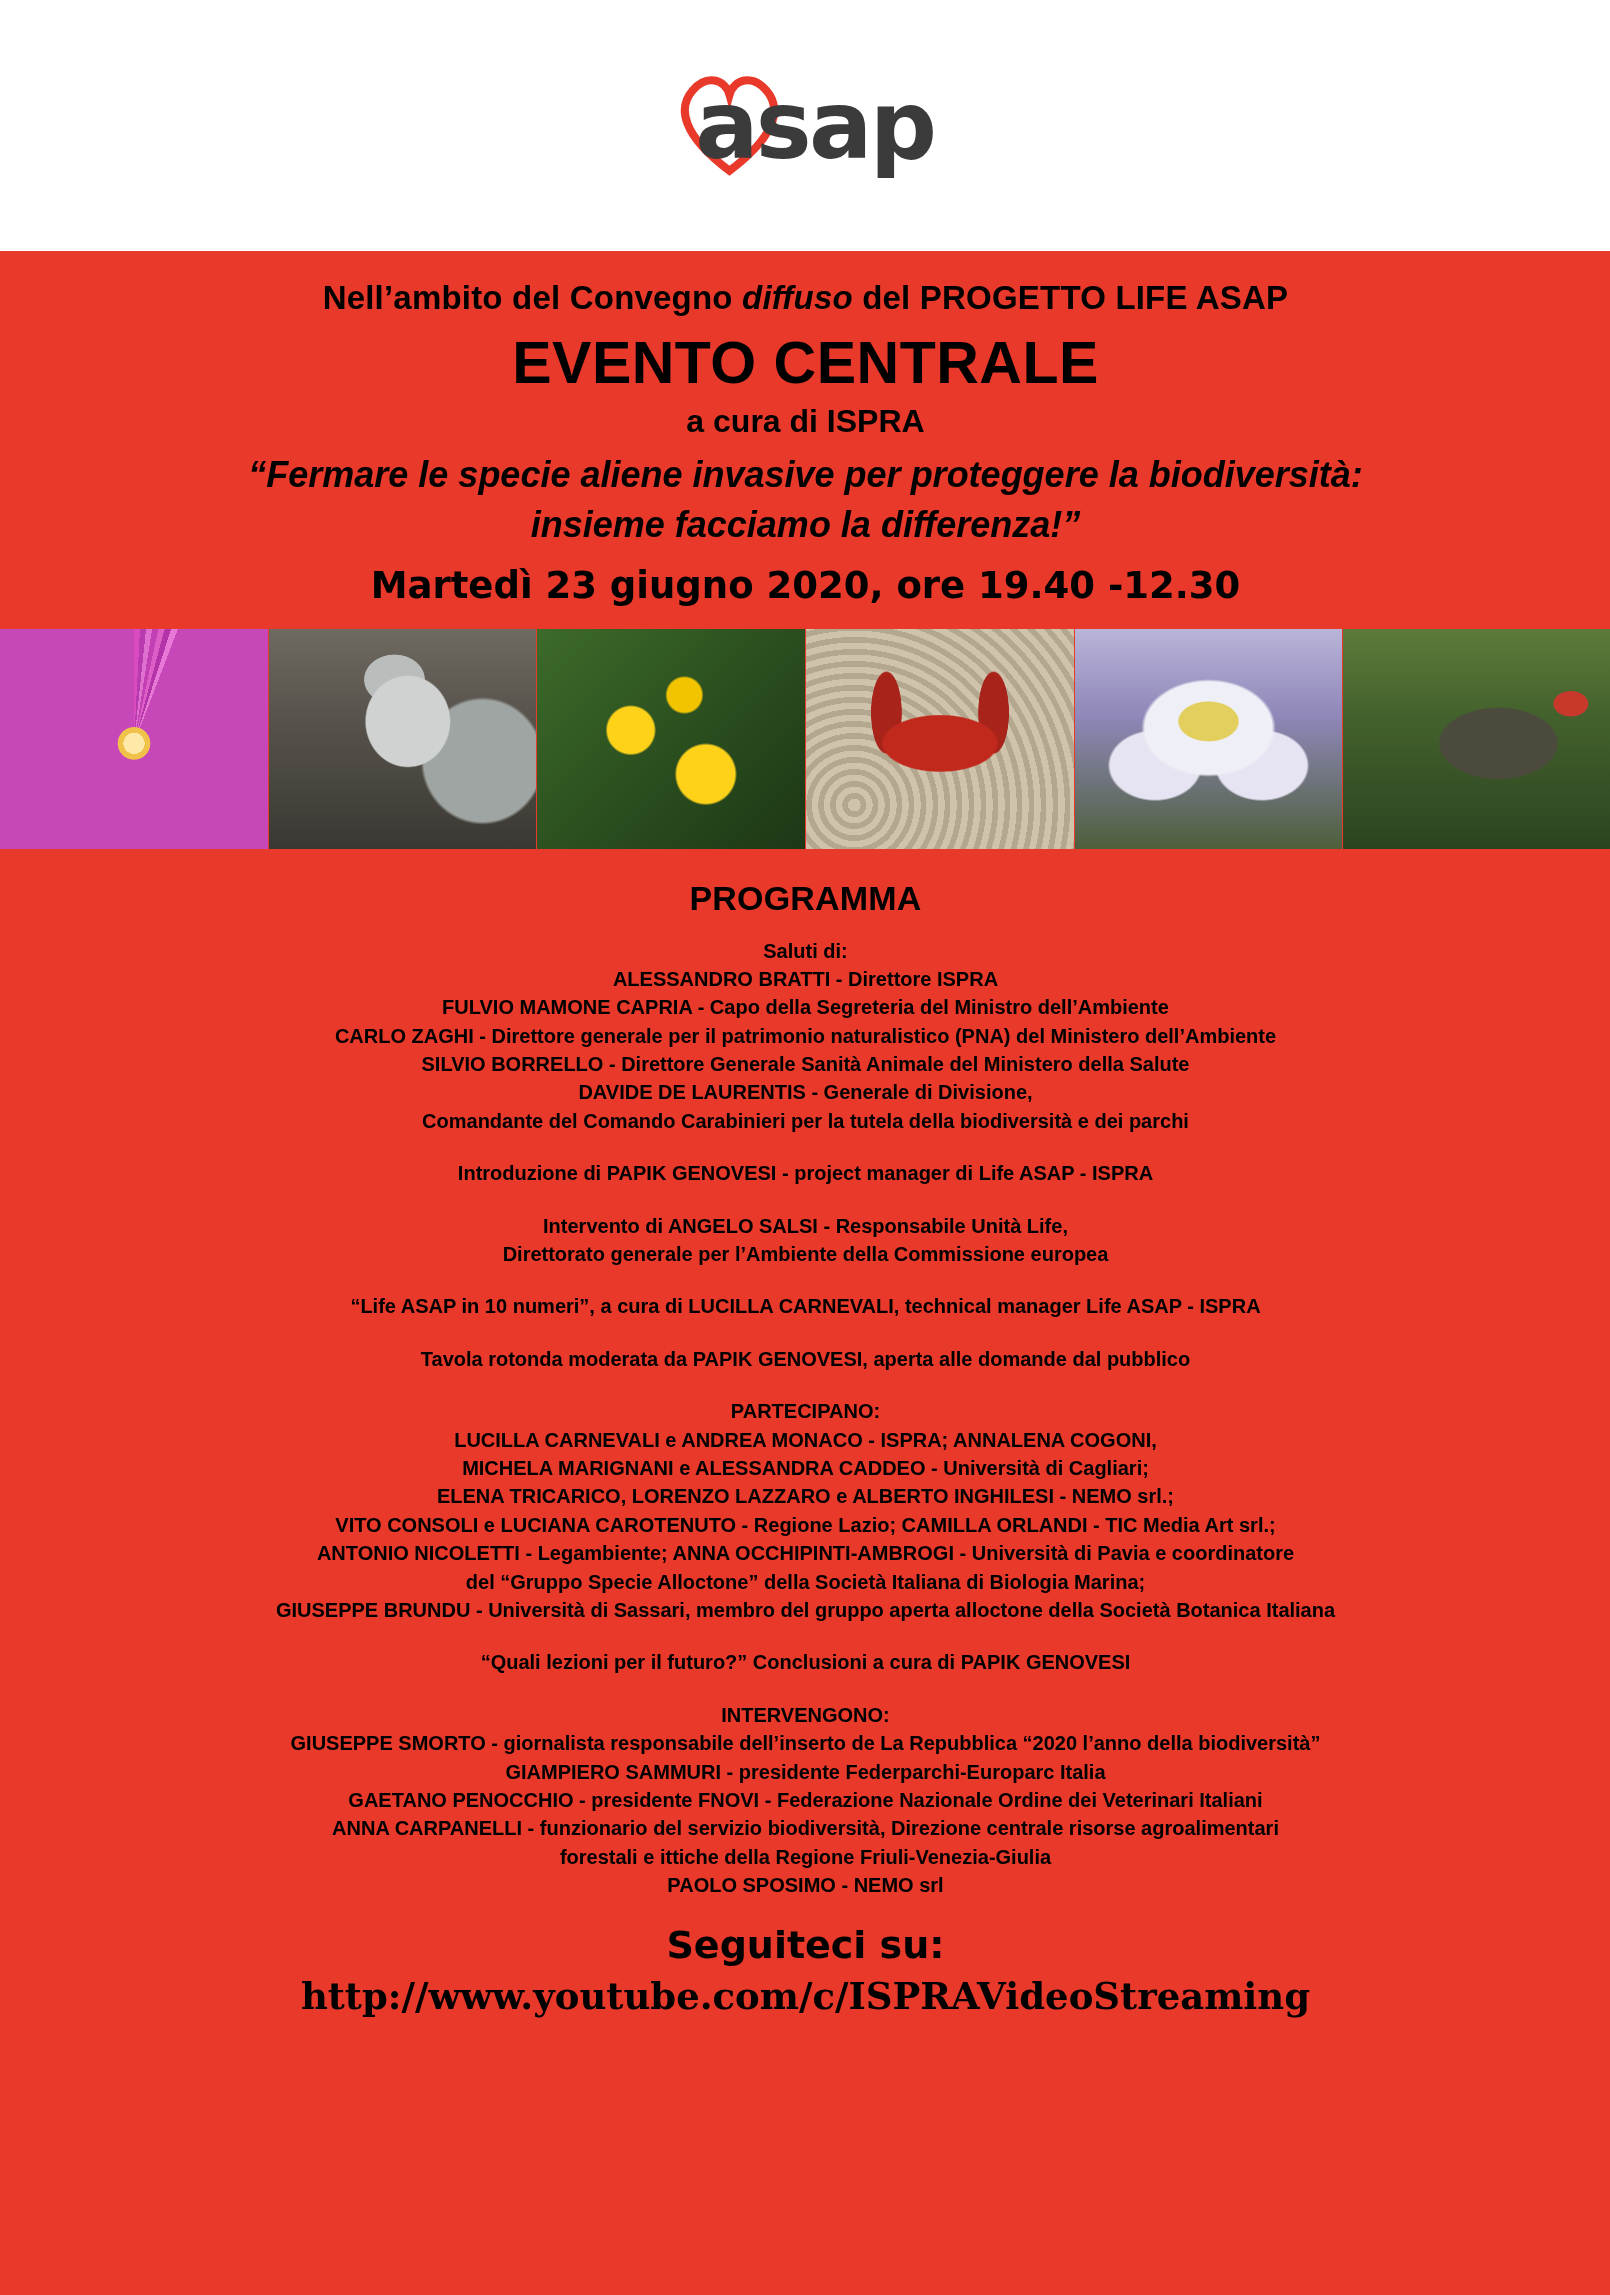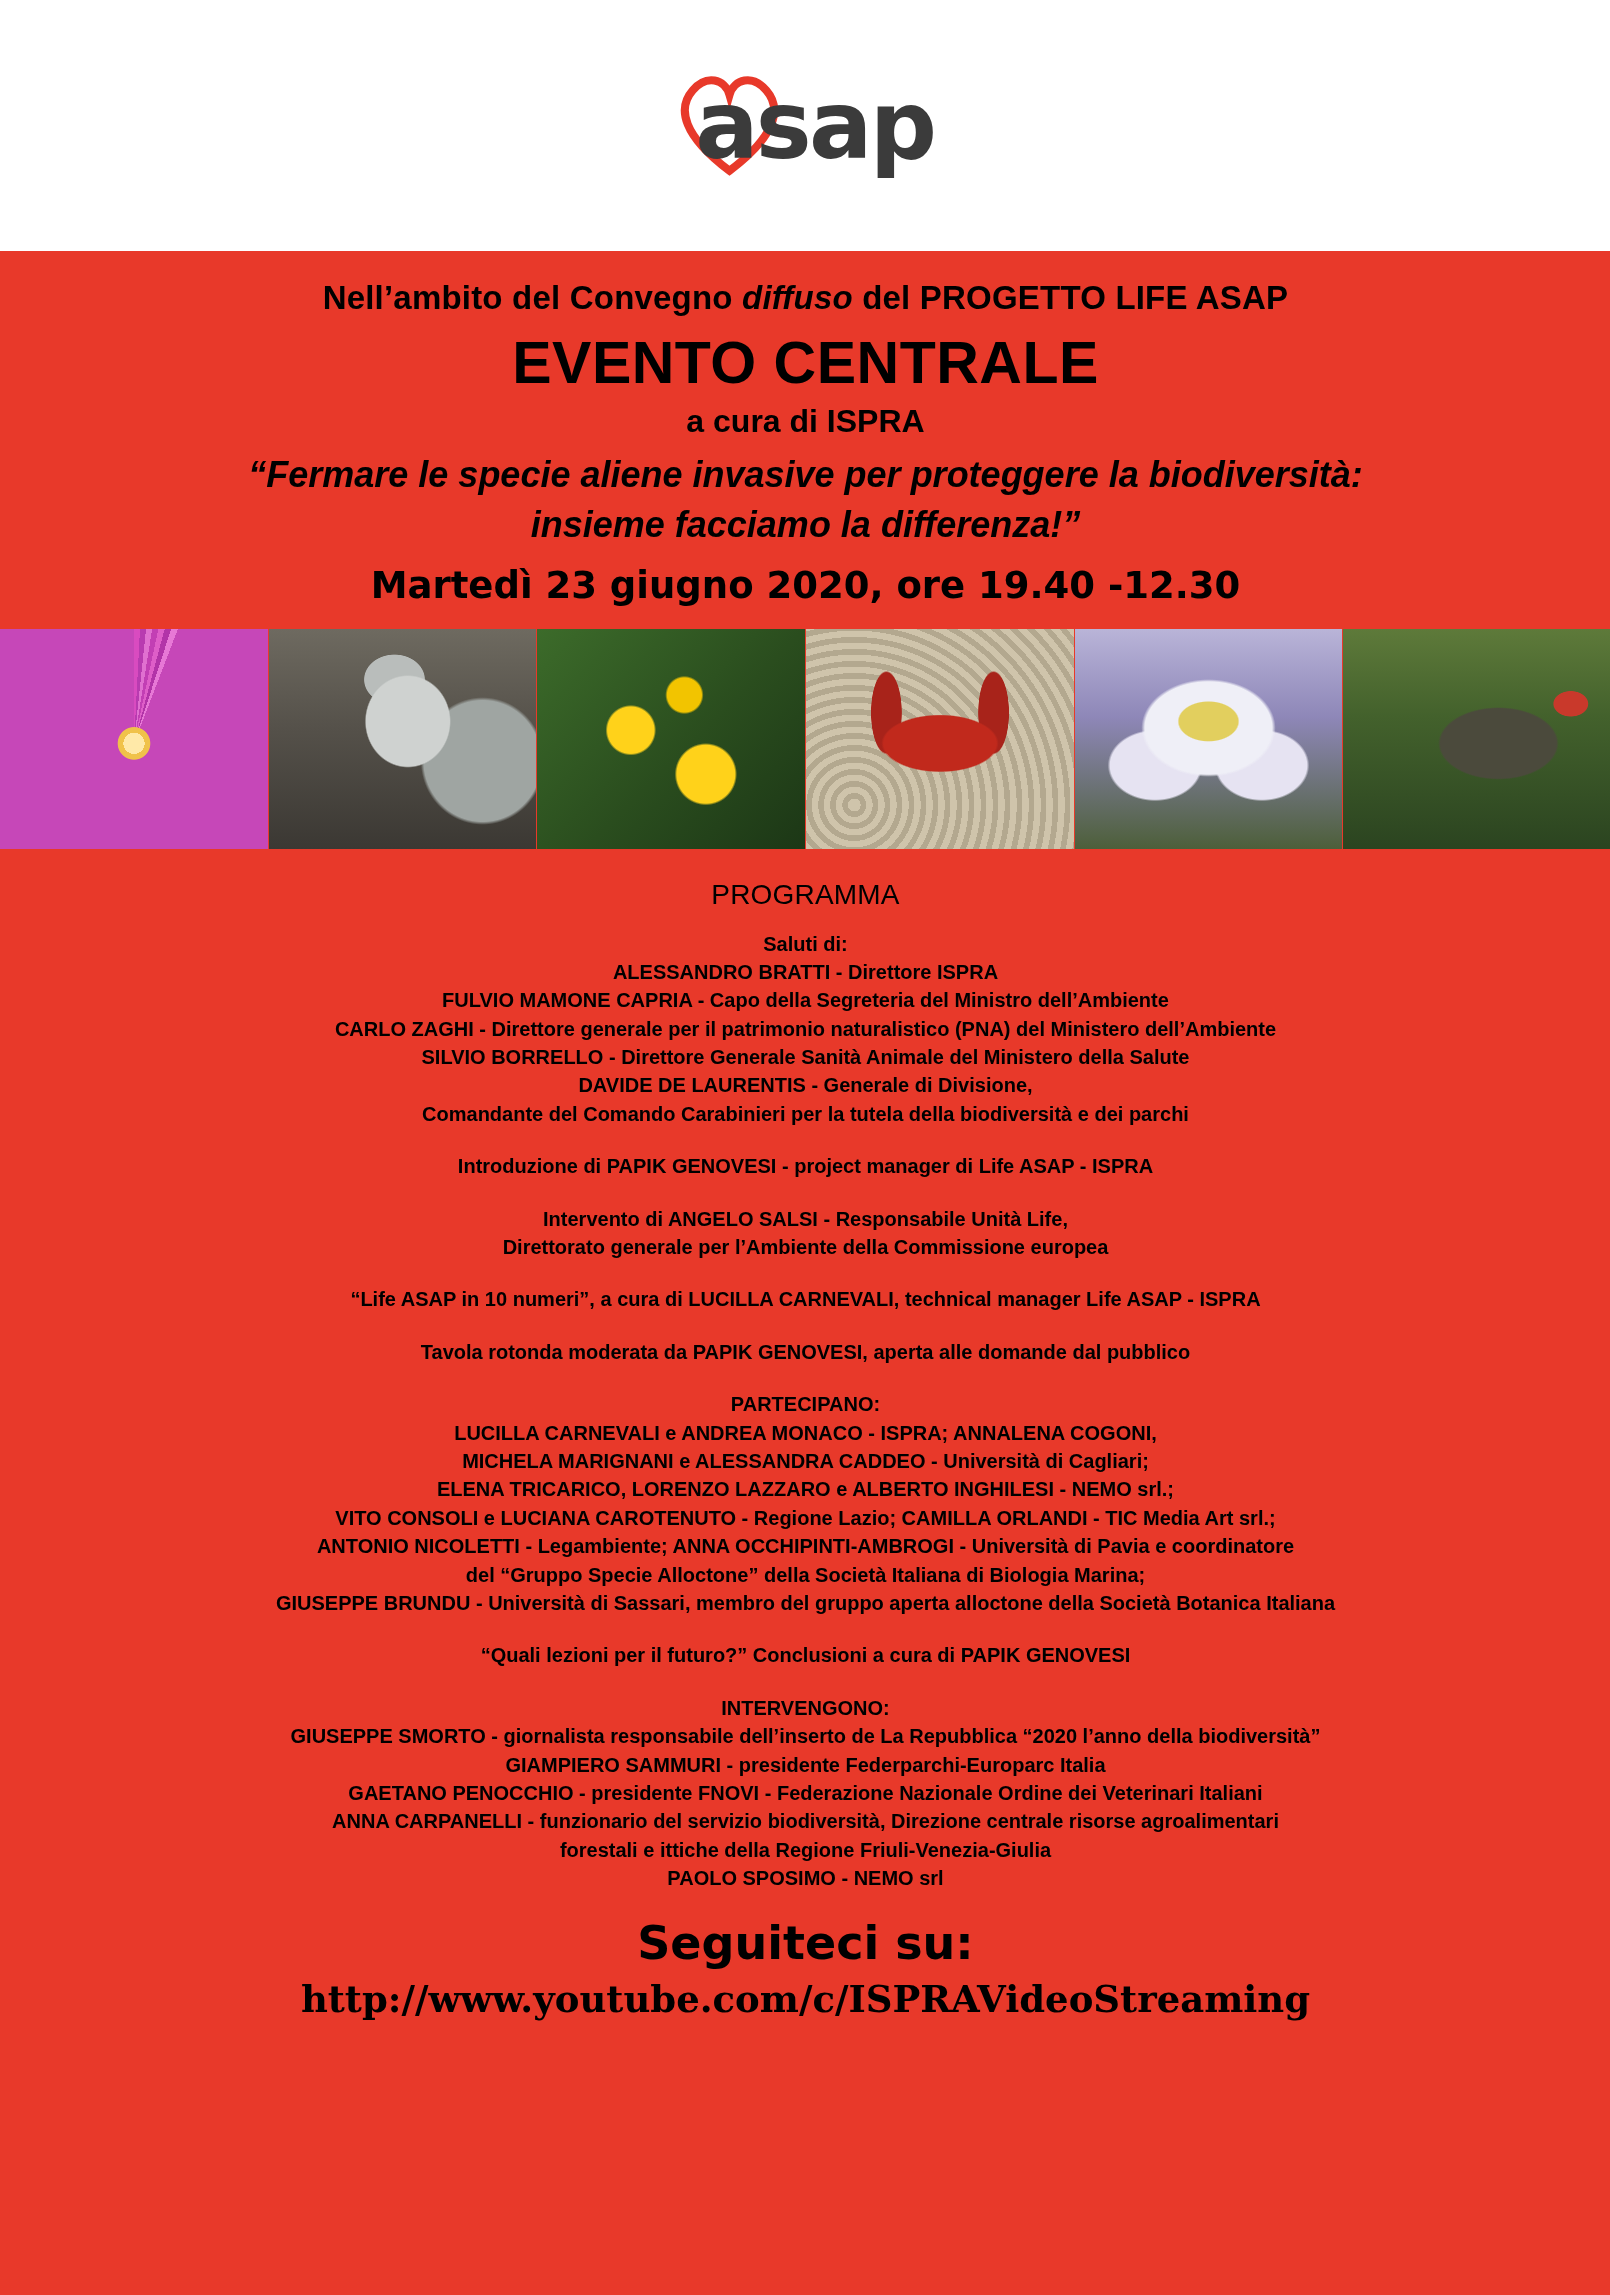--- a/index.html
+++ b/index.html
@@ -161,35 +161,35 @@
 
   
   .program {
     background:#e8392a;
     padding:20px 0 13.8px 0;
     text-align:center;
     color:#000;
     flex:1 1 auto;
   }
   .program h2 {
-    font-size:28px;
-    font-weight:normal;
+    font-size:34px;
+    font-weight:bold;
     margin:10px 0 18.4px 0;
     letter-spacing:0.2px;
   }
   .blk { margin:0 0 24px 0; }
   .ln {
     font-size:20px;
     font-weight:bold;
     line-height:1.42;
     margin:0;
     padding:0 41px;
   }
   .follow {
-    font-size:46px;
+    font-size:38px;
     font-weight:bold;
     font-family:"DejaVu Sans", sans-serif;
     margin:16.5px 0 6.4px 0;
   }
   .url {
     font-size:37px;
     font-weight:bold;
     font-family:"DejaVu Serif", serif;
     margin:0 0 13.8px 0;
     word-break:break-all;

